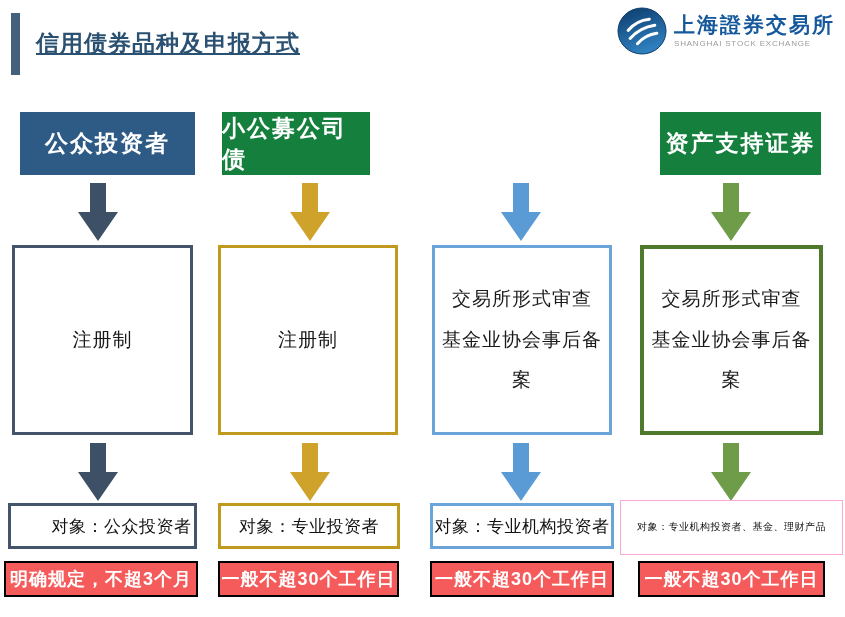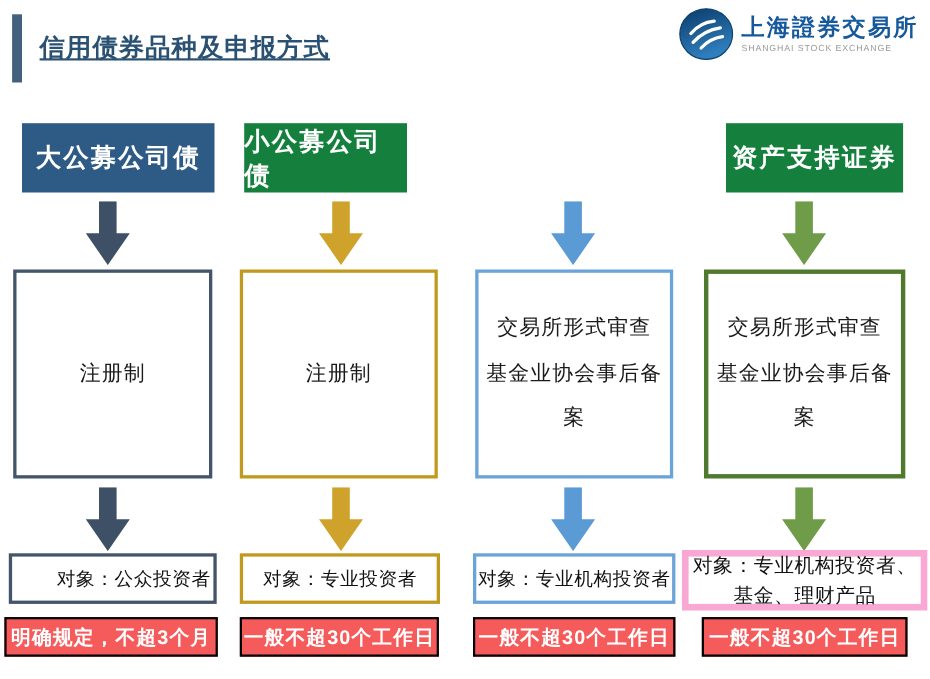--- a/index.html
+++ b/index.html
@@ -45,22 +45,22 @@
   .c1 .box { left: 0;    width: 180px; border: 3px solid #C09A1F; }
   .c2 .box { left: 2px;  width: 180px; border: 3px solid #6BA4D8; }
   .c3 .box { left: 20px; width: 183px; border: 4px solid #4F7A2E; }
 
   .obj { position: absolute; top: 503px; height: 46px; background: #fff;
          display: flex; align-items: center; justify-content: center;
          font-size: 17px; color: #111; text-align: center; letter-spacing: 0.5px; }
   .c0 .obj { left: 4px; width: 189px; border: 3px solid #44546A; padding-left: 38px; }
   .c1 .obj { left: 0;   width: 182px; border: 3px solid #C09A1F; }
   .c2 .obj { left: 0;   width: 184px; border: 3px solid #6BA4D8; }
-  .c3 .obj { left: 0;   width: 223px; top: 500px; height: 55px; border: 6px solid #f9a8d4;
-             font-size: 18px; line-height: 1.45; padding: 0 2px; }
+  .c3 .obj { left: 0;   width: 223px; top: 500px; height: 55px; border: 1px solid #f9a8d4;
+             font-size: 10px; line-height: 1.45; padding: 0 2px; }
 
   .red { position: absolute; top: 561px; height: 36px;
          display: flex; align-items: center; justify-content: center;
          background: #F55B5B; border: 2px solid #000000;
          color: #fff; font-weight: bold; font-size: 18px; letter-spacing: 1px; }
   .c0 .red { left: 0;    width: 194px; }
   .c1 .red { left: 0;    width: 181px; }
   .c2 .red { left: 0;    width: 184px; }
   .c3 .red { left: 18px; width: 187px; }
 </style>
@@ -88,21 +88,21 @@
       </g>
       <ellipse cx="25" cy="25" rx="24" ry="23" fill="none" stroke="#0B3B6A" stroke-width="1"></ellipse>
     </svg>
     <div class="logo-text">
       <span class="logo-name">上海證券交易所</span>
       <span class="logo-sub">SHANGHAI STOCK EXCHANGE</span>
     </div>
   </div>
 
   <div class="col c0">
-    <div class="hdr">大公募公司债</div>
+    <div class="hdr">公众投资者</div>
     <svg class="arrow a1" viewBox="0 0 44 58">
       <polygon points="14,0 30,0 30,29 42,29 22,58 2,29 14,29" fill="#3E5066"></polygon>
     </svg>
     <div class="box">
       <span>注册制</span>
       <span></span>
     </div>
     <svg class="arrow a2" viewBox="0 0 44 58">
       <polygon points="14,0 30,0 30,29 42,29 22,58 2,29 14,29" fill="#3E5066"></polygon>
     </svg>

